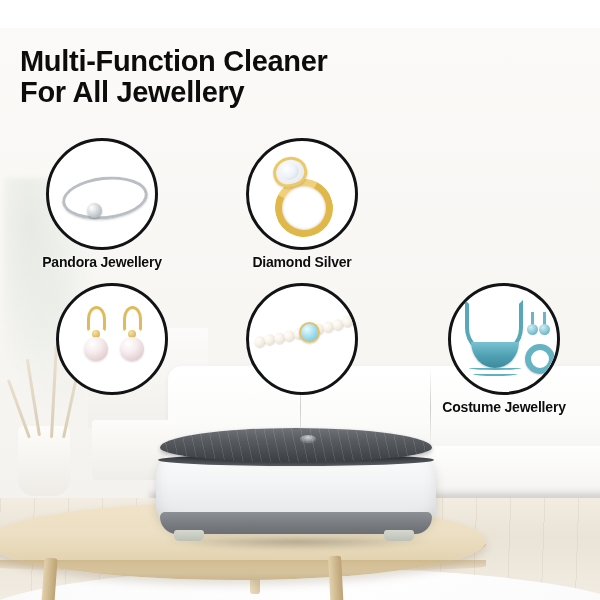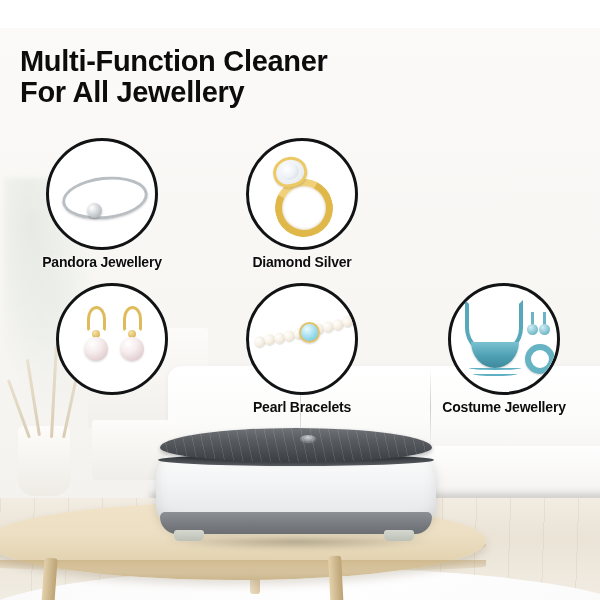--- a/index.html
+++ b/index.html
@@ -434,21 +434,20 @@
             <div class="bead" style="left: 40px; top: 1px;"></div>
             <div class="bead" style="left: 50px; top: 1px;"></div>
             <div class="bead" style="left: 60px; top: 1px;"></div>
             <div class="bead" style="left: 70px; top: 1px;"></div>
             <div class="bead" style="left: 80px; top: 1px;"></div>
             <div class="bead" style="left: 90px; top: 0px;"></div>
           </div>
         <div class="gem" style="left:50px; top:36px;"></div>
       </div>
     </div>
-    <div class="cap mid">Pearl Bracelets</div>
   </div>
 
   <div class="badge p6">
     <div class="disc">
       <div class="art">
         <div class="cj-neck"></div>
         <div class="cj-bib"></div>
         <div class="cj-str cj-s1"></div>
         <div class="cj-str cj-s2"></div>
         <div class="cj-ear cj-e1"></div>

